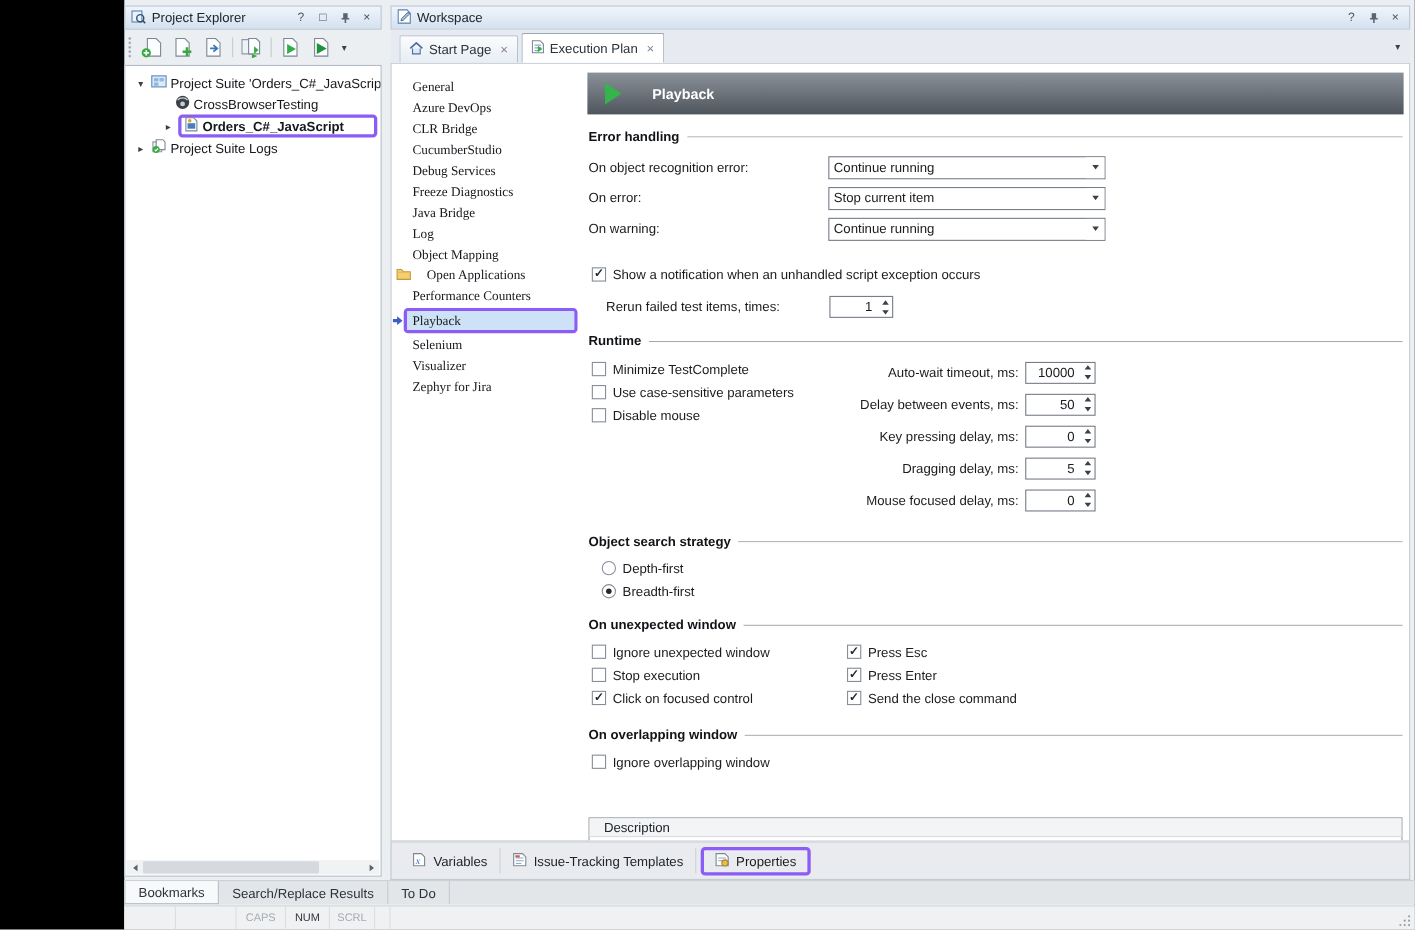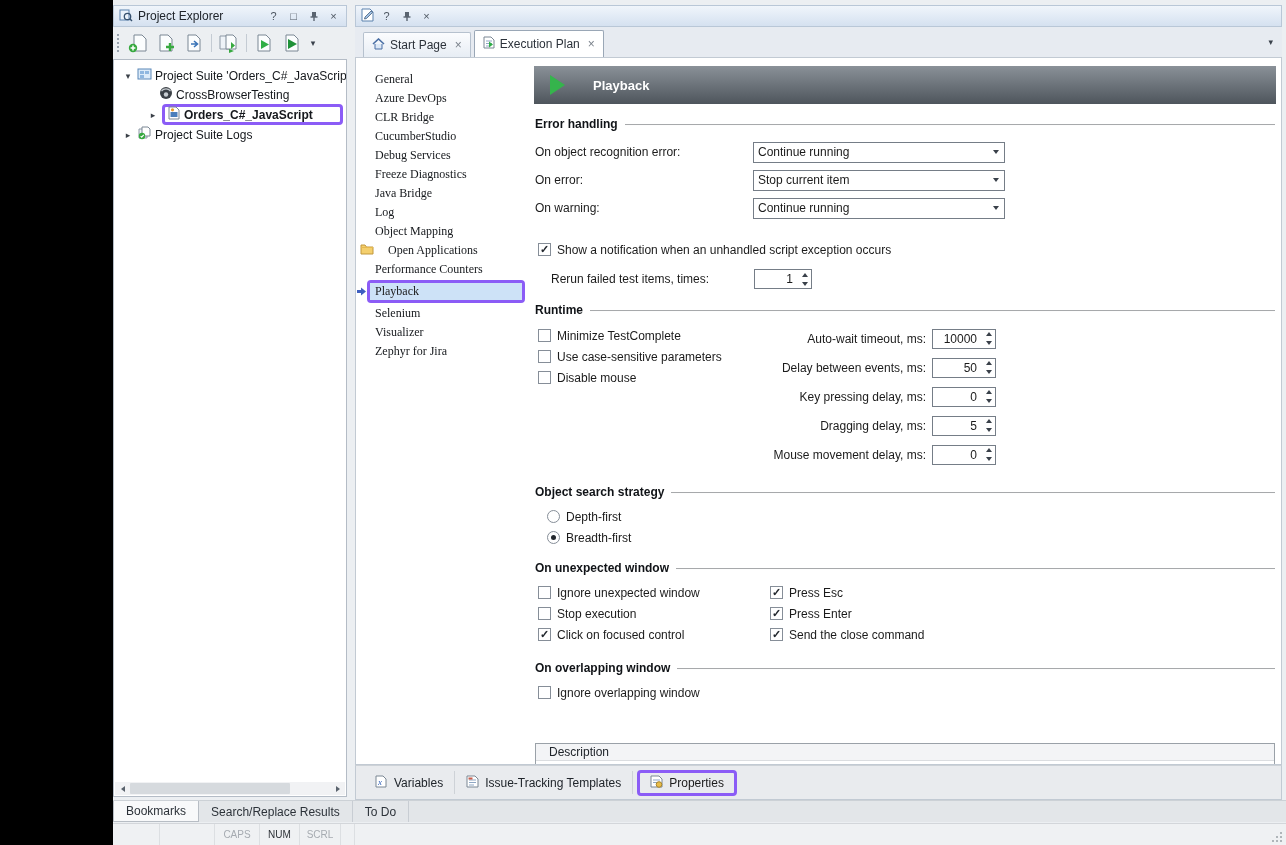--- a/index.html
+++ b/index.html
@@ -244,20 +244,21 @@
   </div>
 
   <div class="ws">
     <div class="titlebar">
       <span>
         <svg width="13" height="14" viewBox="0 0 13 14">
             <path d="M1 1 h8 l3 3 v9 H1 z" fill="#fff" stroke="#5a81ad"></path>
             <path d="M4 9 l6-6 1.5 1.5 -6 6 -2 .5 z" fill="#9fc0e4" stroke="#35506e" stroke-width="0.7"></path>
           </svg>
       </span>
+      <span class="t-label">Workspace</span>
       <span class="t-btn">?</span>
       <span class="t-btn">
         <svg width="10" height="11" viewBox="0 0 10 11">
             <rect x="3" y="1" width="4" height="5" fill="#5a6470"></rect>
             <line x1="5" y1="6" x2="5" y2="10" stroke="#5a6470" stroke-width="1.4"></line>
             <line x1="1.5" y1="6" x2="8.5" y2="6" stroke="#5a6470" stroke-width="1.4"></line>
           </svg>
       </span>
       <span class="t-btn">×</span>
     </div>
@@ -478,21 +479,21 @@
                     <span>
                       <i class="tri-up"></i>
                     </span>
                     <span>
                       <i class="tri-dn sm"></i>
                     </span>
                   </span>
               </span>
             </div>
             <div class="spin-row">
-              <span class="lbl">Mouse movement delay, ms:</span>
+              <span class="lbl">Mouse focused delay, ms:</span>
               <span class="spin sm">
                 <span class="val">0</span>
                 <span class="btns">
                     <span>
                       <i class="tri-up"></i>
                     </span>
                     <span>
                       <i class="tri-dn sm"></i>
                     </span>
                   </span>

